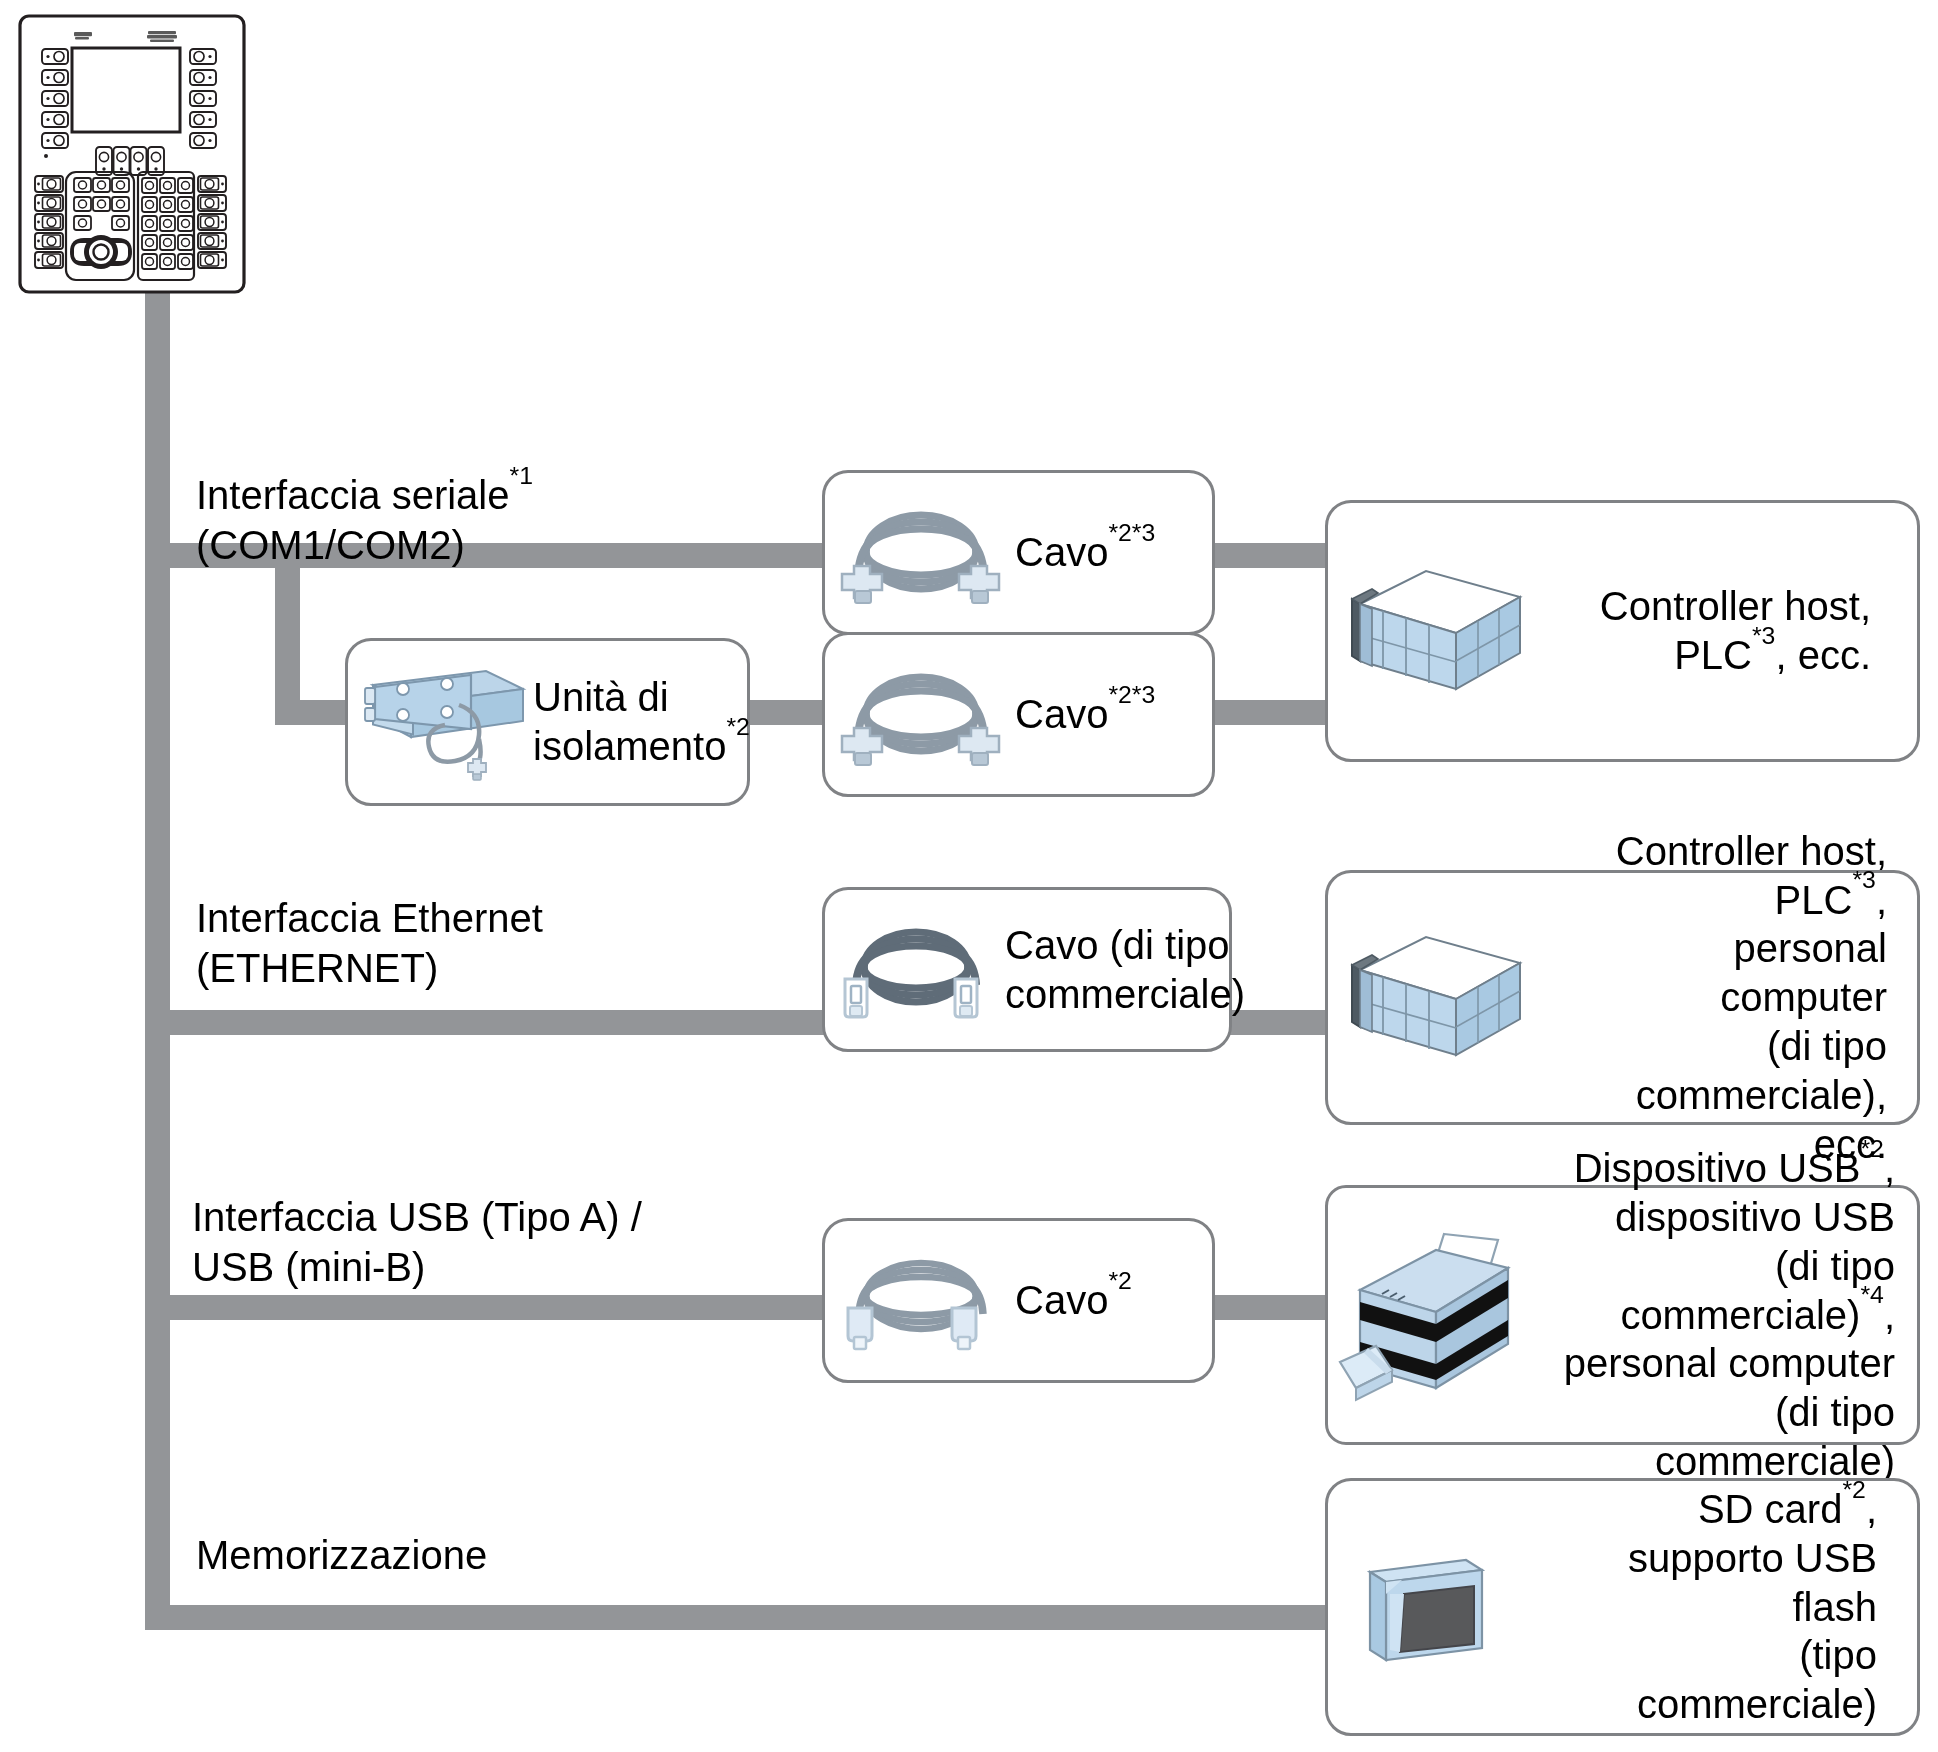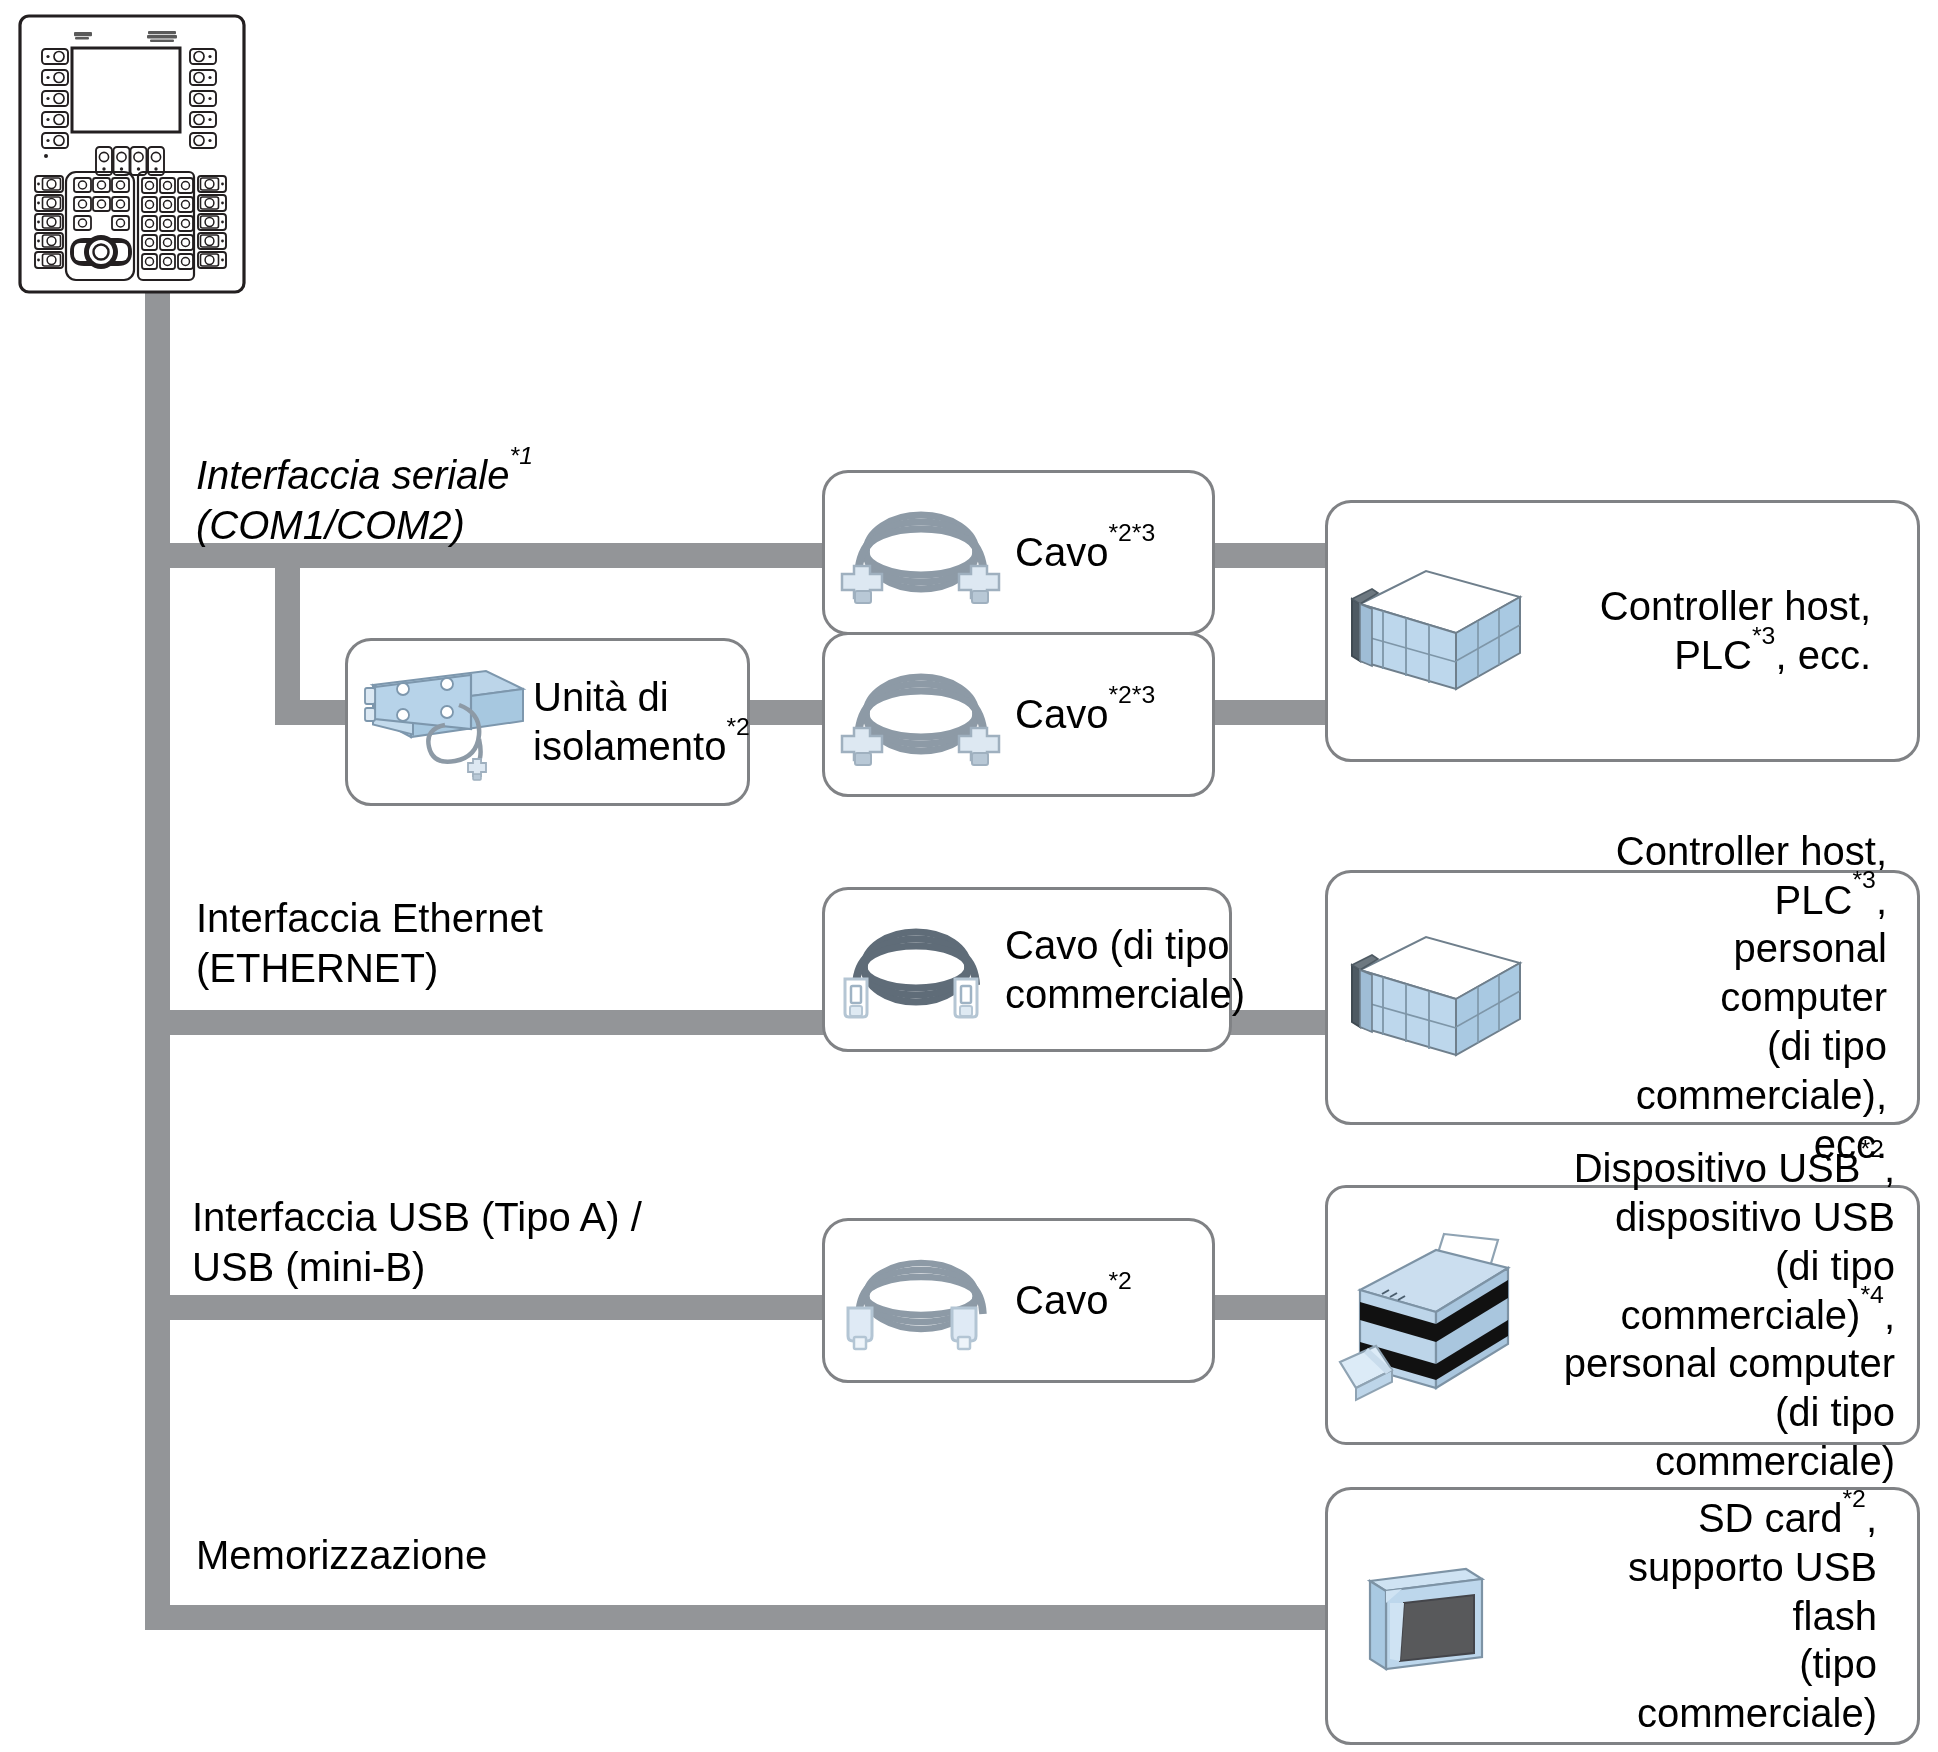--- a/index.html
+++ b/index.html
@@ -276,21 +276,21 @@
   <div class="bus" style="left:1200px;top:700px;width:145px;height:25px;"></div>
 
   <div class="bus" style="left:145px;top:1010px;width:690px;height:25px;"></div>
   <div class="bus" style="left:1200px;top:1010px;width:145px;height:25px;"></div>
 
   <div class="bus" style="left:145px;top:1295px;width:690px;height:25px;"></div>
   <div class="bus" style="left:1200px;top:1295px;width:145px;height:25px;"></div>
 
   <div class="bus" style="left:145px;top:1605px;width:1200px;height:25px;"></div>
 
-  <div class="section-title" style="left:196px;top:450px;font-style:italic;">Interfaccia seriale<sup>*1</sup><br>(COM1/COM2)</div>
+  <div class="section-title" style="left:196px;top:470px;">Interfaccia seriale<sup>*1</sup><br>(COM1/COM2)</div>
   <div class="section-title" style="left:196px;top:893px;">Interfaccia Ethernet<br>(ETHERNET)</div>
   <div class="section-title" style="left:192px;top:1192px;">Interfaccia USB (Tipo A) /<br>USB (mini-B)</div>
   <div class="section-title" style="left:196px;top:1530px;">Memorizzazione</div>
 
   <div class="card" style="left:822px;top:470px;width:393px;height:165px;">
     <div class="icon-wrap" style="width:190px;height:130px;">
       <svg width="185" height="125" viewBox="0 0 185 125">
         <g fill="none" stroke="#8d9aa6" stroke-width="7">
           <ellipse cx="93" cy="62" rx="55" ry="37"></ellipse>
           <ellipse cx="93" cy="62" rx="55" ry="30"></ellipse>
@@ -505,21 +505,21 @@
 
         <path d="M4 142 L40 126 L56 150 L20 168 Z" fill="#dcebf7" stroke="#8fa3b3" stroke-width="2.2"></path>
         <path d="M20 168 L56 150 L56 162 L20 180 Z" fill="#bdd5e9" stroke="#8fa3b3" stroke-width="2"></path>
 
         <path d="M32 128 L56 150 L50 154 L28 133 Z" fill="#c9dcec"></path>
       </svg>
     </div>
     <div class="card-label lbl-right" style="flex:1;padding-right:22px;">Dispositivo USB<sup>*2</sup>,<br>dispositivo USB<br>(di tipo commerciale)<sup>*4</sup>,<br>personal computer<br>(di tipo commerciale)</div>
   </div>
 
-  <div class="card" style="left:1325px;top:1478px;width:595px;height:258px;margin-top:9px;">
+  <div class="card" style="left:1325px;top:1478px;width:595px;height:258px;">
     <div class="icon-wrap" style="width:230px;height:160px;">
       <svg width="190" height="150" viewBox="0 0 190 150">
 
         <path d="M22 40 L118 28 L134 38 L38 50 Z" fill="#cfe3f3" stroke="#7d93a5" stroke-width="2.2"></path>
         <path d="M134 38 L134 116 L38 128 L38 50 Z" fill="#bdd7ec" stroke="#7d93a5" stroke-width="2.2"></path>
         <path d="M22 40 L38 50 L38 128 L22 118 Z" fill="#a9c9e2" stroke="#7d93a5" stroke-width="2.2"></path>
 
         <path d="M38 50 L54 48 L38 62 Z" fill="#cfe3f3"></path>
 
         <path d="M56 62 L126 54 L126 112 L52 120 Z" fill="#58595b" stroke="#44454a" stroke-width="2"></path>

